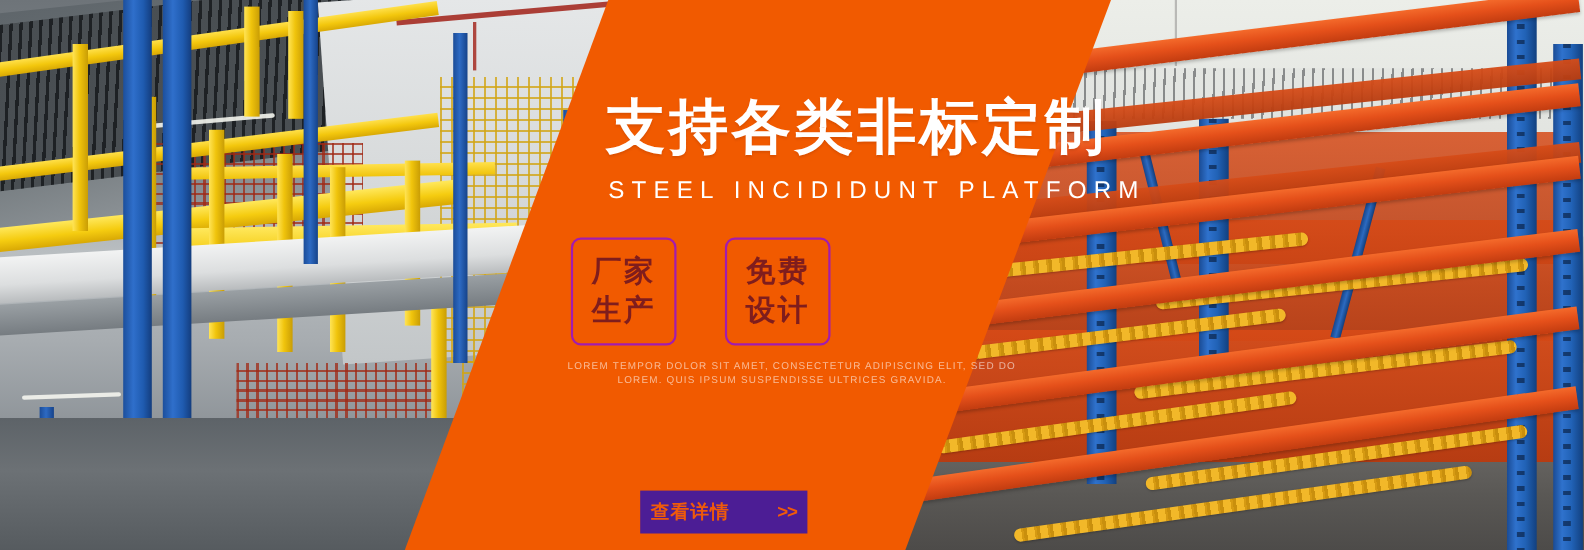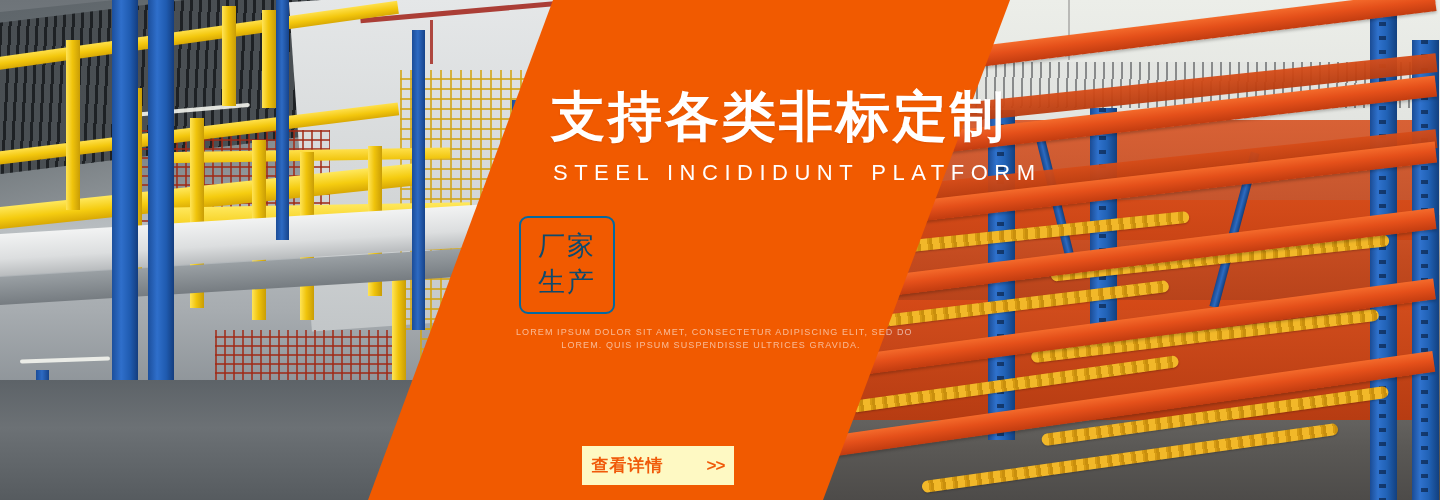--- a/index.html
+++ b/index.html
@@ -233,29 +233,29 @@
 
   .feature-row {
     position: absolute;
     left: 503px; top: 201px;
     display: flex;
     gap: 44px;
   }
   .feature-box {
     width: 92px;
     height: 94px;
-    border: 2px solid #0369a1;
+    border: 2px solid #a21caf;
     border-radius: 9px;
     display: flex;
     flex-direction: column;
     align-items: center;
     justify-content: center;
-    color: #0c4a6e;
+    color: #7f1d1d;
     font-size: 27px;
-    font-weight: normal;
+    font-weight: bold;
     line-height: 1.32;
     letter-spacing: 2px;
   }
   .feature-box span { display: block; white-space: nowrap; }
 
   .lorem {
     position: absolute;
     left: 500px; top: 311px;
     width: 390px;
     text-align: center;
@@ -264,21 +264,21 @@
     letter-spacing: 1.1px;
     line-height: 1.45;
     white-space: nowrap;
   }
   .lorem div { white-space: nowrap; }
 
   .cta {
     position: absolute;
     left: 566px; top: 431px;
     width: 152px; height: 39px;
-    background: #fef9c3;
+    background: #4c1d95;
     display: flex;
     align-items: center;
     justify-content: center;
     color: #f05a0a;
     font-size: 17px;
     font-weight: bold;
     letter-spacing: 1px;
     cursor: pointer;
     white-space: nowrap;
     gap: 42px;
@@ -385,24 +385,28 @@
 
     <div class="headline">支持各类非标定制</div>
 
     <div class="subhead">STEEL INCIDIDUNT PLATFORM</div>
 
     <div class="feature-row">
       <div class="feature-box">
         <span>厂家</span>
         <span>生产</span>
       </div>
+      <div class="feature-box">
+        <span>免费</span>
+        <span>设计</span>
+      </div>
     </div>
 
     <div class="lorem">
-      <div>LOREM IPSUM DOLOR SIT AMET, CONSECTETUR ADIPISCING ELIT, SED DO</div>
+      <div>LOREM TEMPOR DOLOR SIT AMET, CONSECTETUR ADIPISCING ELIT, SED DO</div>
       <div>LOREM. QUIS IPSUM SUSPENDISSE ULTRICES GRAVIDA.</div>
     </div>
 
     <div class="cta">
       <span>查看详情</span>
         <span class="arrows">&gt;&gt;</span>
     </div>
 
   </div>
 </div>

